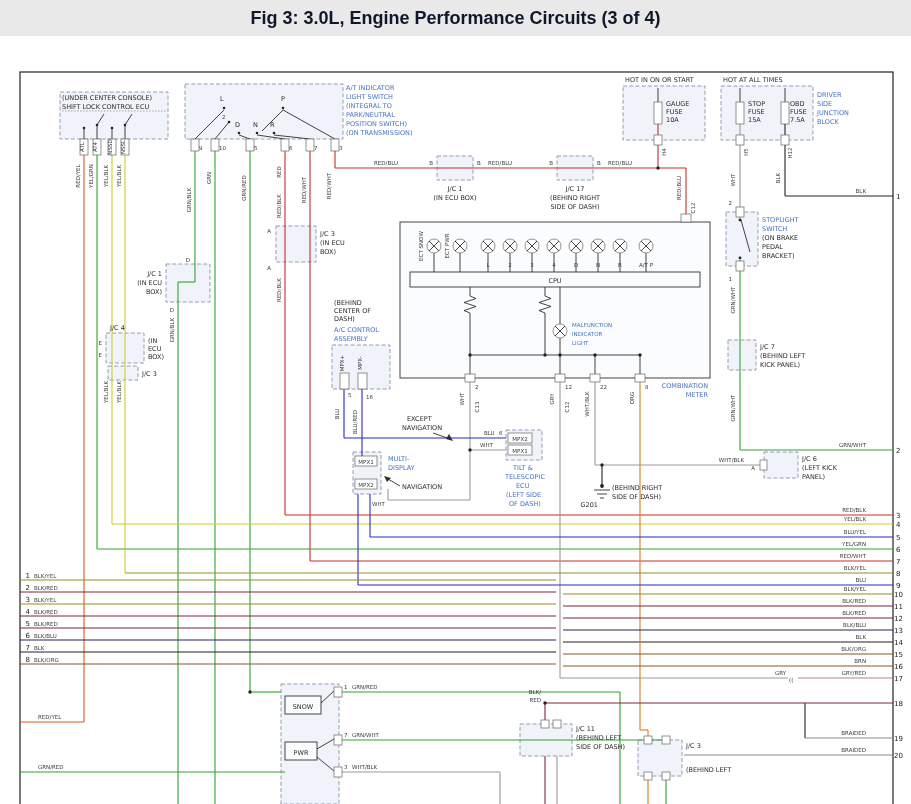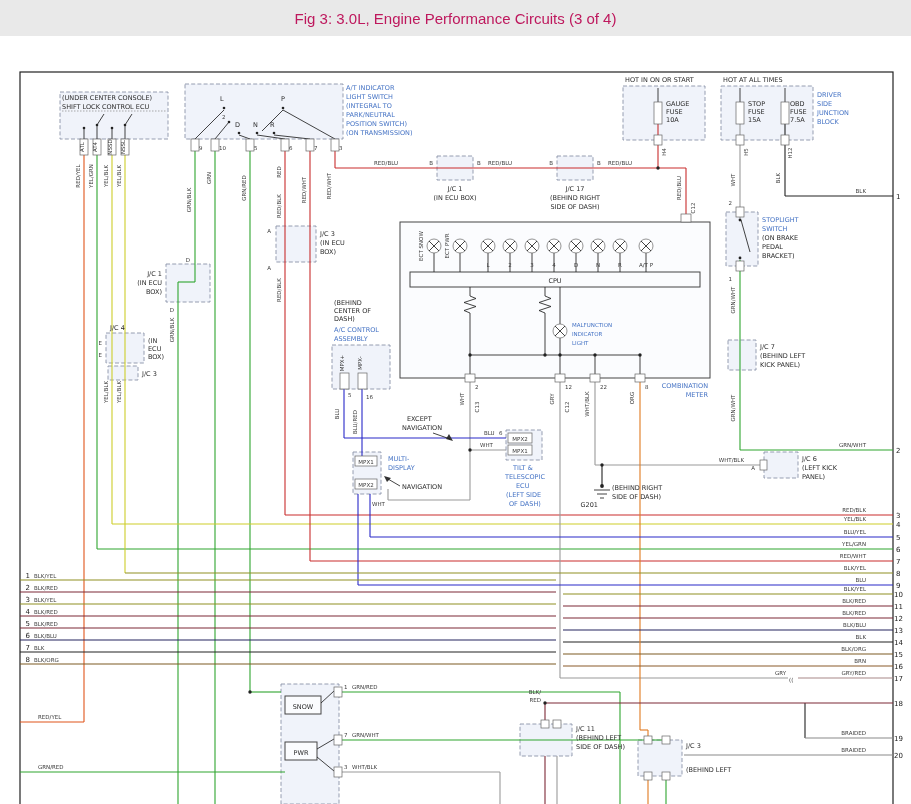--- a/index.html
+++ b/index.html
@@ -1,18 +1,18 @@
 <!DOCTYPE html>
 <html><head>
 <meta charset="utf-8">
 <style>
   *{margin:0;padding:0;box-sizing:border-box}
   html,body{width:911px;height:804px;background:#fff;overflow:hidden;font-family:"DejaVu Sans",sans-serif}
   .header{position:absolute;top:0;left:0;width:911px;height:36px;background:#e9e9e9;display:flex;align-items:center;justify-content:center;z-index:2}
-  .header h1{font-size:15px;font-weight:400;color:#be185d;font-family:"Liberation Sans",sans-serif}
+  .header h1{font-size:18px;font-weight:700;color:#0f172a;font-family:"Liberation Sans",sans-serif}
   svg{position:absolute;top:0;left:0;z-index:1}
   svg text{font-family:"DejaVu Sans",sans-serif;font-size:6.5px;fill:#2b2b2b}
   text.ts{font-size:5.5px;fill:#3a3a3a}
   text.tn{font-size:7px;fill:#222}
   text.blue{fill:#4472c4}
   .mid{text-anchor:middle}.end{text-anchor:end}
   line,path,polyline{fill:none;stroke-width:1.1;stroke-linecap:butt}
   .thin line,.thin path,line.thin{stroke-width:0.85}
   .bx{fill:#f0f3fa;stroke:#8a93a8;stroke-width:0.9;stroke-dasharray:4,2.2}
   .sb{fill:#fbfcfe;stroke:#444;stroke-width:1}

